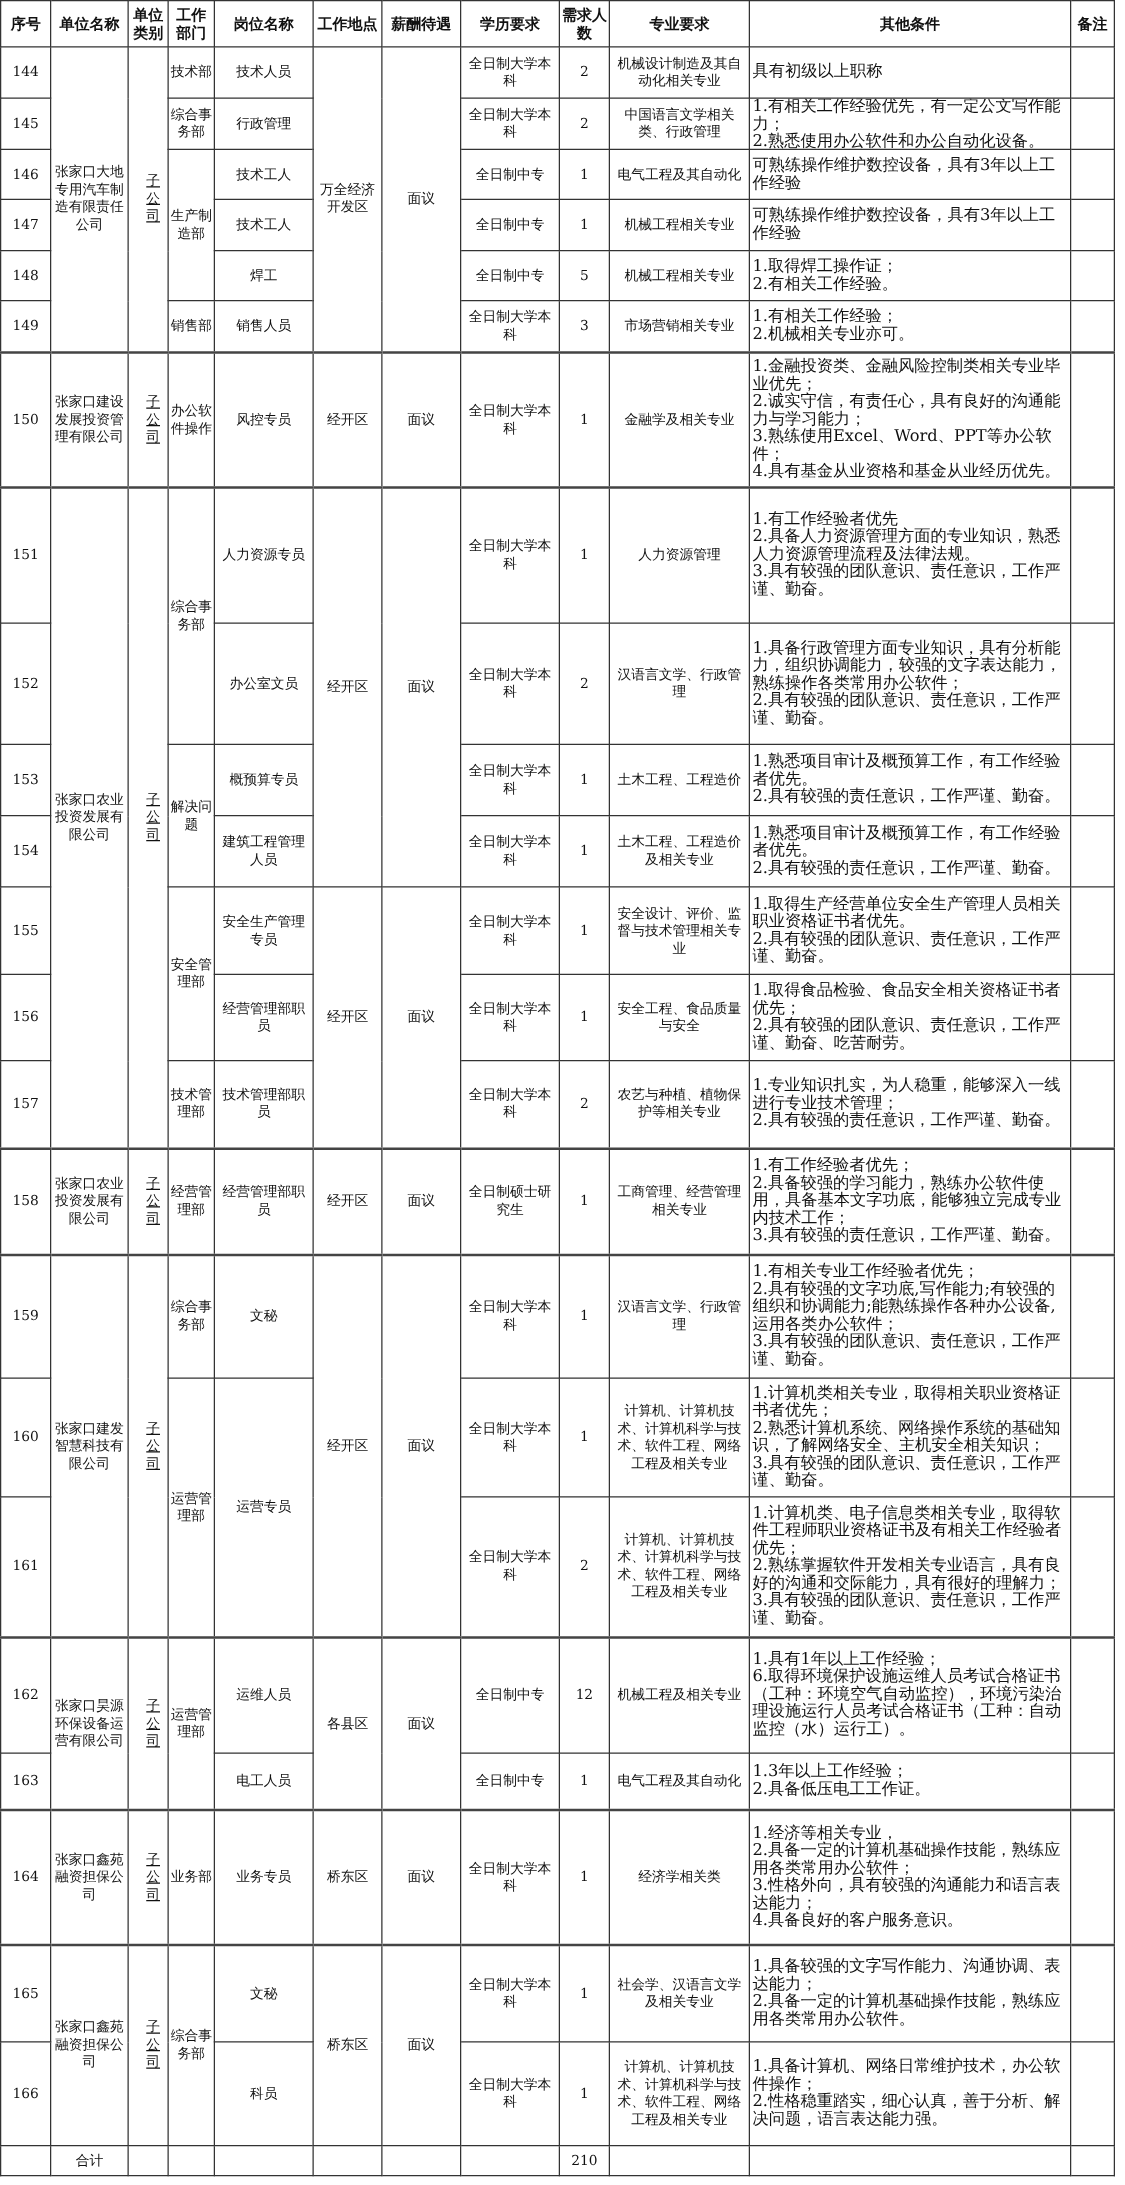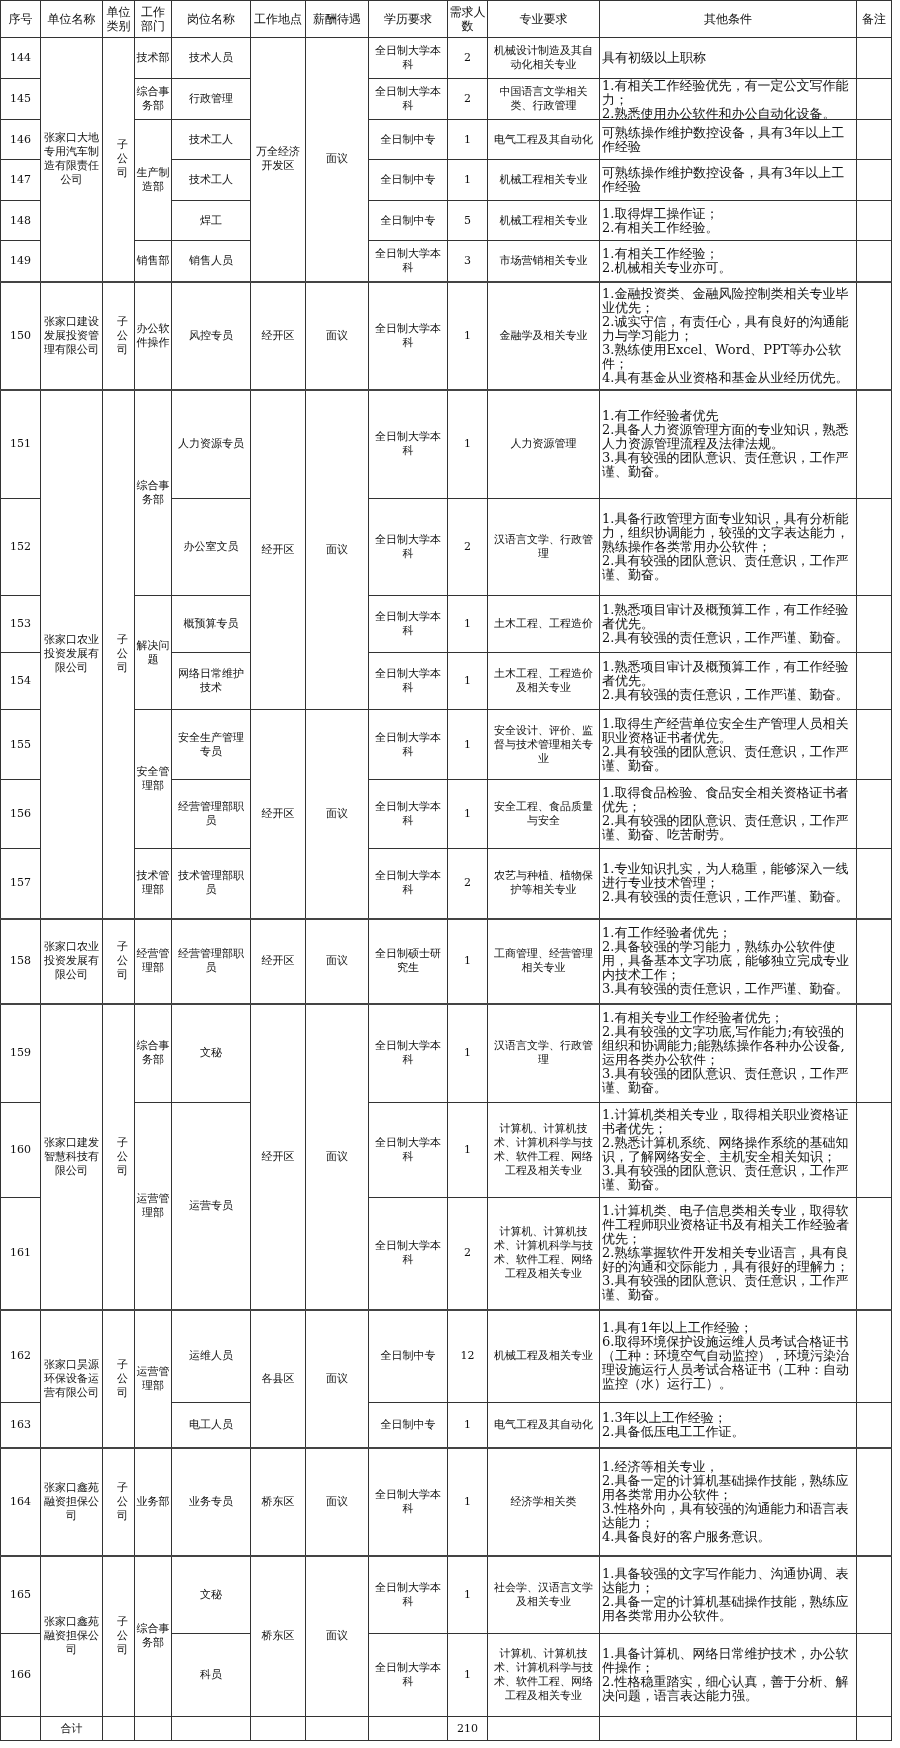--- a/index.html
+++ b/index.html
@@ -2,23 +2,23 @@
 <html><head>
 <meta charset="utf-8">
 <style>
   html, body { margin: 0; padding: 0; background: #ffffff; }
   body { width: 900px; height: 1748px; overflow: hidden; position: relative;
          font-family: "DejaVu Serif", "Liberation Serif", serif; color: #111; }
   table { position: absolute; left: 0; top: 0; border-collapse: collapse;
           table-layout: fixed; width: 891px; }
   td, th { border: 1px solid #333; padding: 0 1px; font-size: 11px; line-height: 14px;
            text-align: center; vertical-align: middle; overflow: hidden; word-break: break-all; font-weight: normal; }
-  th { font-family: "DejaVu Sans", "Liberation Sans", sans-serif; font-size: 12px; line-height: 14px; }
+  th { font-family: "DejaVu Sans", "Liberation Sans", sans-serif; font-size: 12px; line-height: 14px; font-weight: bold; }
   td.cond { text-align: left; padding: 0 2px; white-space: pre-line; font-size: 13px; line-height: 14px; }
-  td.vt { padding: 0 14px; }
+  td.vt { padding: 0 14px; text-decoration: underline; }
   tr.thick td { border-top: 2px solid #444; }
 </style>
 </head>
 <body>
 
 <table data-name="recruitment-table">
   <colgroup>
     <col style="width:40px">
       <col style="width:62px">
       <col style="width:32px">
@@ -172,21 +172,21 @@
     <td data-name="education">全日制大学本科</td>
     <td data-name="count">1</td>
     <td data-name="major">土木工程、工程造价</td>
     <td class="cond" data-name="conditions">1.熟悉项目审计及概预算工作，有工作经验者优先。
 2.具有较强的责任意识，工作严谨、勤奋。</td>
     <td data-name="note"></td>
   </tr>
 
   <tr style="height:57px" data-name="table-row">
     <td data-name="row-no">154</td>
-    <td data-name="post">网络日常维护技术</td>
+    <td data-name="post">建筑工程管理人员</td>
     <td data-name="education">全日制大学本科</td>
     <td data-name="count">1</td>
     <td data-name="major">土木工程、工程造价及相关专业</td>
     <td class="cond" data-name="conditions">1.熟悉项目审计及概预算工作，有工作经验者优先。
 2.具有较强的责任意识，工作严谨、勤奋。</td>
     <td data-name="note"></td>
   </tr>
 
   <tr style="height:70px" data-name="table-row">
     <td data-name="row-no">155</td>

